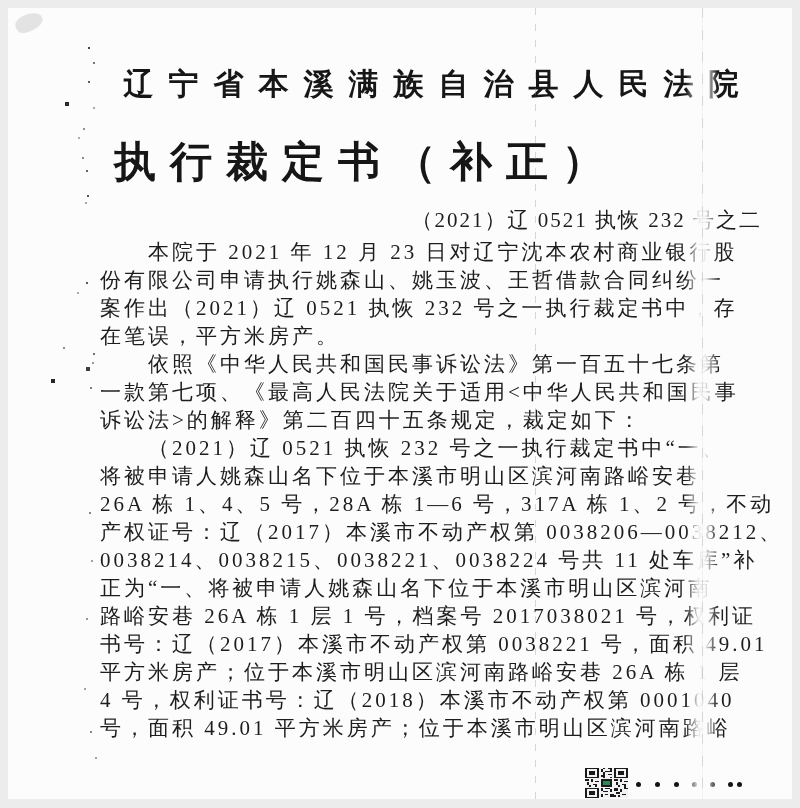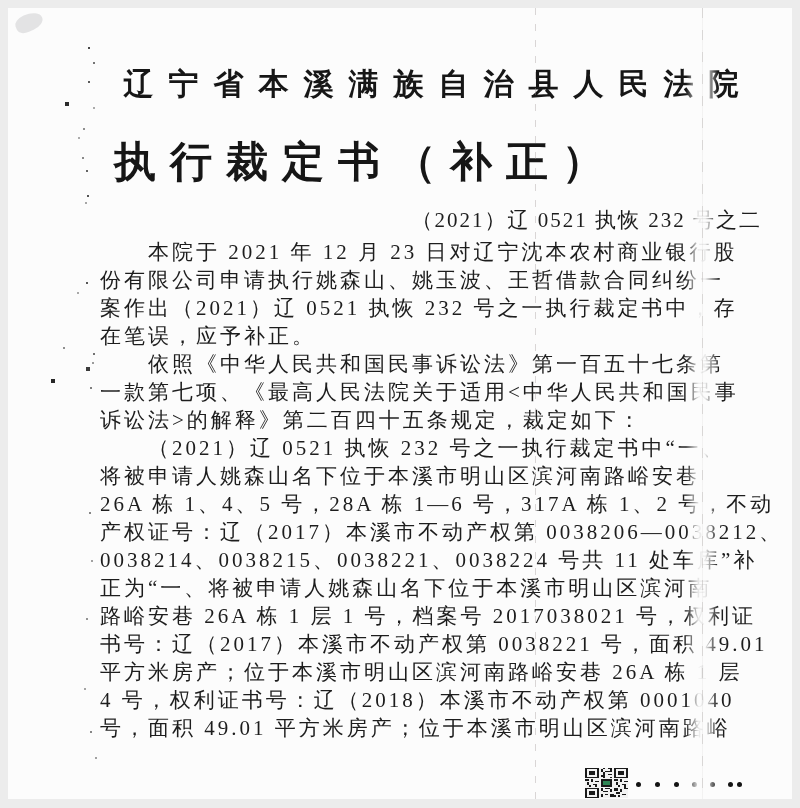--- a/index.html
+++ b/index.html
@@ -122,21 +122,21 @@
   <h1 class="court-name">辽宁省本溪满族自治县人民法院</h1>
 
   <h2 class="doc-title">执行裁定书（补正）</h2>
 
   <div class="case-number">（2021）辽 0521 执恢 232 号之二</div>
 
   <div class="body-lines">
     <div class="body-line">　　本院于 2021 年 12 月 23 日对辽宁沈本农村商业银行股</div>
     <div class="body-line">份有限公司申请执行姚森山、姚玉波、王哲借款合同纠纷一</div>
     <div class="body-line">案作出（2021）辽 0521 执恢 232 号之一执行裁定书中，存</div>
-    <div class="body-line">在笔误，应予补正。</div>
+    <div class="body-line">在笔误，平方米房产。</div>
     <div class="body-line">　　依照《中华人民共和国民事诉讼法》第一百五十七条第</div>
     <div class="body-line">一款第七项、《最高人民法院关于适用&lt;中华人民共和国民事</div>
     <div class="body-line">诉讼法&gt;的解释》第二百四十五条规定，裁定如下：</div>
     <div class="body-line">　　（2021）辽 0521 执恢 232 号之一执行裁定书中“一、</div>
     <div class="body-line">将被申请人姚森山名下位于本溪市明山区滨河南路峪安巷</div>
     <div class="body-line">26A 栋 1、4、5 号，28A 栋 1—6 号，317A 栋 1、2 号，不动</div>
     <div class="body-line">产权证号：辽（2017）本溪市不动产权第 0038206—0038212、</div>
     <div class="body-line">0038214、0038215、0038221、0038224 号共 11 处车库”补</div>
     <div class="body-line">正为“一、将被申请人姚森山名下位于本溪市明山区滨河南</div>
     <div class="body-line">路峪安巷 26A 栋 1 层 1 号，档案号 2017038021 号，权利证</div>

